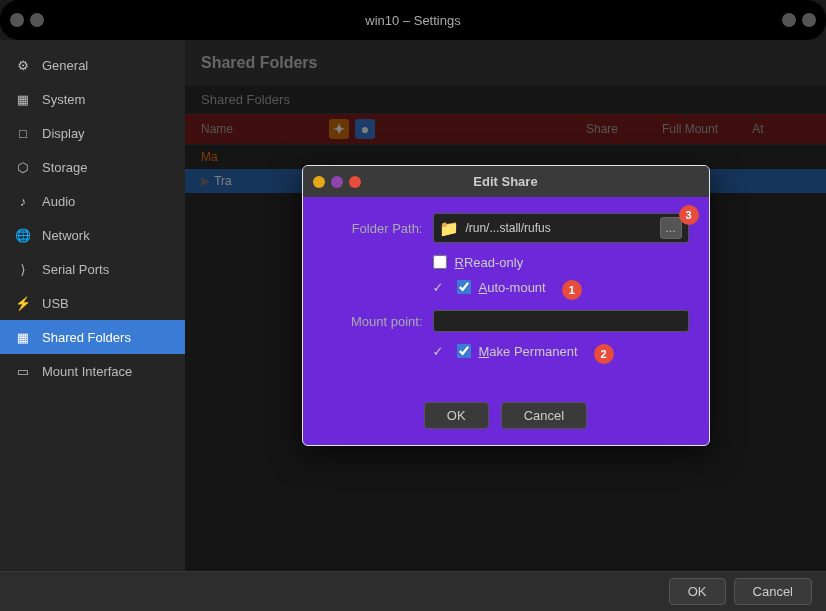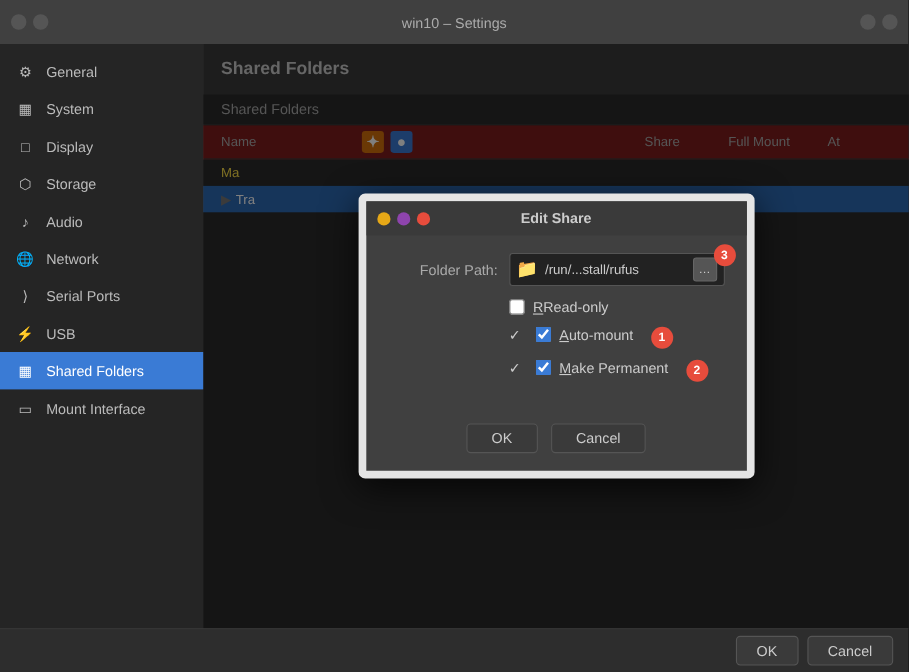--- a/index.html
+++ b/index.html
@@ -11,25 +11,26 @@
       font-size: 13px;
       color: #ccc;
       overflow: hidden;
       position: relative;
     }
 
     
     .title-bar {
       width: 100%;
       height: 40px;
-      background: #404040;
-      display: flex;
-      align-items: center;
-      justify-content: center;
-      position: relative;
+      background: #000000;
+      display: flex;
+      align-items: center;
+      justify-content: center;
+      position: relative;
+      border-radius: 19px;
     }
     .title-bar-controls {
       position: absolute;
       left: 10px;
       display: flex;
       gap: 6px;
       align-items: center;
     }
     .tb-btn {
       width: 14px;
@@ -132,21 +133,21 @@
       width: 20px; height: 20px; border-radius: 3px;
       border: none; cursor: pointer; display: flex; align-items: center; justify-content: center;
     }
     .th-orange { background: #d4710a; }
     .th-blue { background: #3a7bd5; }
 
     .table-row {
       display: flex;
       padding: 5px 16px;
       align-items: center;
-      color: #fde047;
+      color: #f97316;
       font-size: 12px;
     }
     .table-row.selected { background: #2d6ab4; color: #fff; }
     .tr-name { width: 120px; }
     .tr-col { width: 80px; text-align: center; }
     .tr-col-at { width: 40px; text-align: center; }
     .tr-expand { margin-right: 4px; color: #777; }
 
     
     .bottom-bar {
@@ -175,24 +176,24 @@
       top: 0; left: 0; right: 0; bottom: 0;
       background: rgba(0,0,0,0.5);
       display: flex;
       align-items: center;
       justify-content: center;
       z-index: 10;
     }
 
     
     .dialog {
-      background: #404040;
-      border: 7px solid #e5e5e5;
+      background: #6d28d9;
+      border: 1px solid #e5e5e5;
       border-radius: 6px;
-      width: 360px;
+      width: 408px;
       box-shadow: 0 8px 32px rgba(0,0,0,0.7);
       overflow: hidden;
     }
     .dialog-titlebar {
       background: #3a3a3a;
       display: flex;
       align-items: center;
       justify-content: center;
       padding: 8px 14px;
       position: relative;
@@ -456,20 +457,24 @@
 
           <div class="dialog-checkbox-row" style="position:relative;">
             <span style="color:#ccc;margin-right:4px;width:12px;">✓</span>
             <input type="checkbox" class="dialog-checkbox" checked="" style="">
             <label class="dialog-checkbox-label">
               <span class="ul">A</span><span>uto-mount</span>
             </label>
             <span class="badge" style="margin-left:8px;position:relative;top:0;right:0;">1</span>
           </div>
 
+          <div class="dialog-row">
+            <span class="dialog-label">Mount point:</span>
+            <input type="text" class="dialog-input" value="" style="">
+          </div>
 
           <div class="dialog-checkbox-row" style="position:relative;">
             <span style="color:#ccc;margin-right:4px;width:12px;">✓</span>
             <input type="checkbox" class="dialog-checkbox" checked="" style="">
             <label class="dialog-checkbox-label">
               <span class="ul">M</span><span>ake Permanent</span>
             </label>
             <span class="badge" style="margin-left:8px;position:relative;top:0;right:0;">2</span>
           </div>
 

